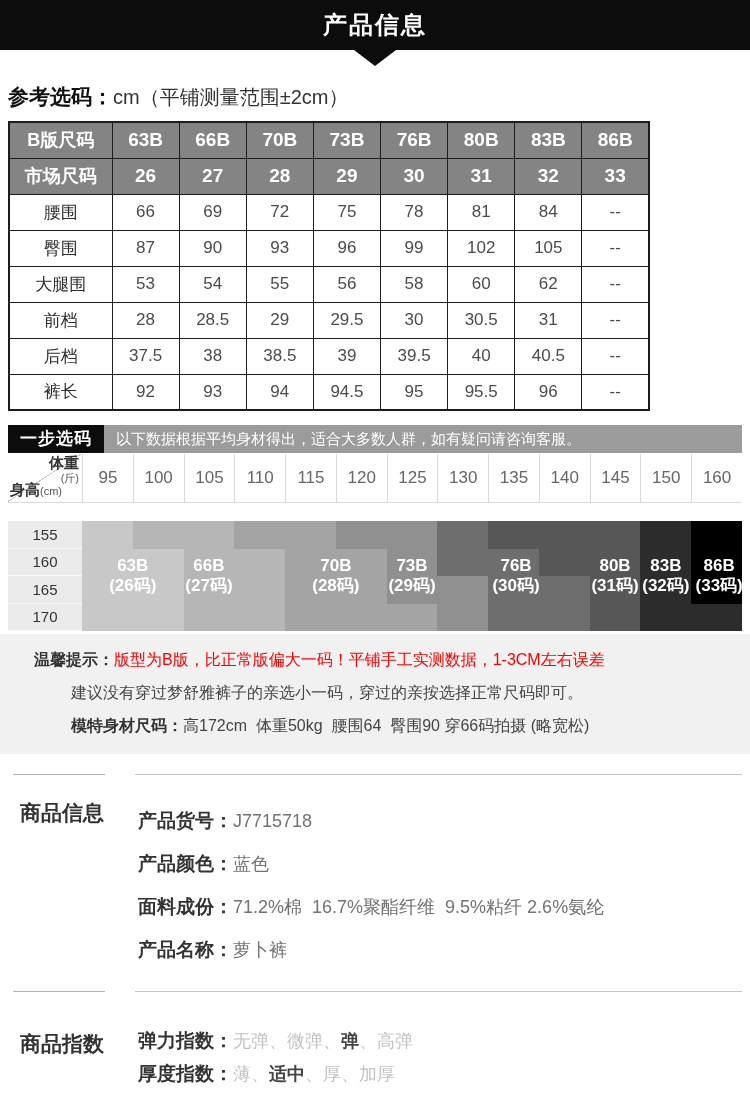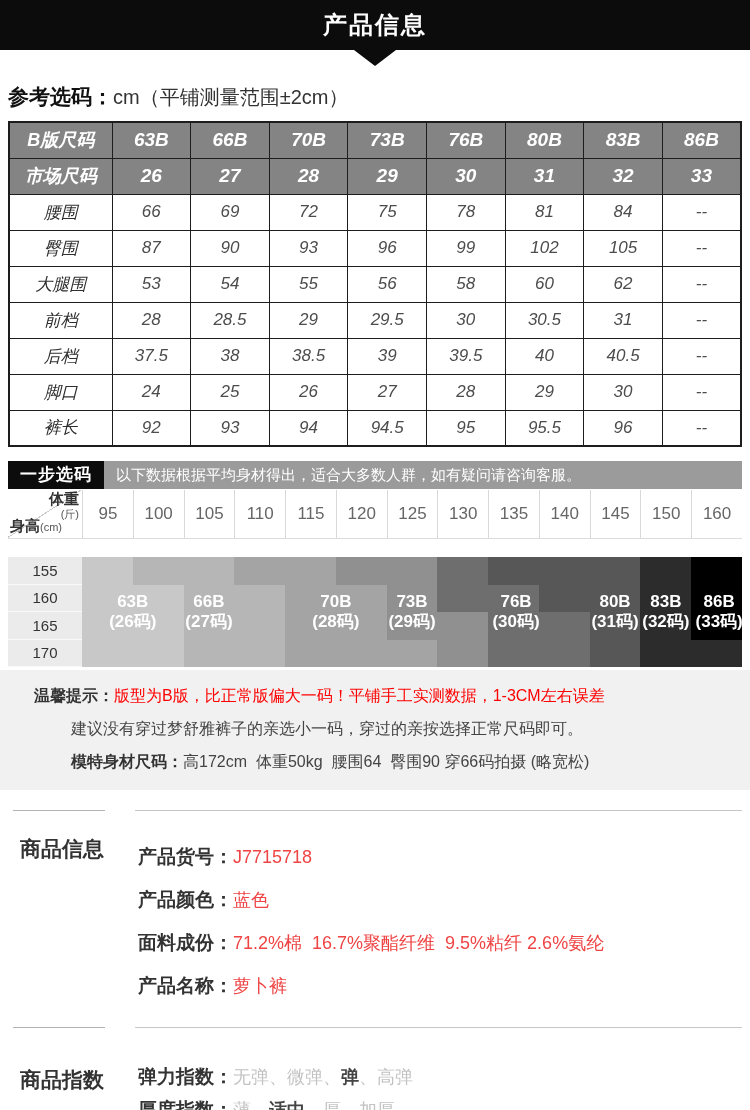--- a/index.html
+++ b/index.html
@@ -13,22 +13,22 @@
   .banner { height:50px; background:#0c0c0c; color:#fff; text-align:center;
             line-height:50px; font-size:24px; font-weight:bold; letter-spacing:2px; }
   .banner-pointer { width:0; height:0; margin:0 auto;
             border-left:21px solid transparent; border-right:21px solid transparent;
             border-top:16px solid #0c0c0c; }
   
   .ref-heading { margin:17px 0 10px 8px; font-size:20px; color:#222; }
   .ref-heading b { font-size:21px; color:#111; }
   .ref-heading span { color:#333;text-align:right; }
   
-  table.size-table { border-collapse:collapse; width:734px; margin:0 8px;
-            border:2px solid #1d1d1d; table-layout:fixed;font-style:italic; }
+  table.size-table { border-collapse:collapse; width:642px; margin:0 8px;
+            border:2px solid #1d1d1d; table-layout:fixed; }
   table.size-table col.lbl { width:103px; }
   table.size-table th, table.size-table td {
             border:1px solid #1d1d1d; text-align:center; padding:0; }
   table.size-table tr { height:36px; }
   table.size-table tr.hdr { background:#848484; color:#fff; }
   table.size-table tr.hdr th { font-size:19px; font-weight:bold; }
   table.size-table tr.hdr th.rowlbl { font-size:18px; }
   table.size-table td.rowlbl { font-size:17px; color:#2f2f2f; }
   table.size-table td { font-size:17px; color:#4c4c4c; }
   
@@ -72,21 +72,21 @@
   .divider .seg1 { width:92px; margin-left:5px; border-top:1px solid #b3b3b3; }
   .divider .dgap { width:30px; }
   .divider .seg2 { flex:1; border-top:1px solid #c6c6c6; }
   
   .section { display:flex; padding:24px 8px 0 20px; }
   .sec-label { width:118px; font-size:21px; font-weight:bold; color:#333;
             line-height:28px; }
   .sec-body { flex:1; }
   .pi-row { line-height:43px; height:43px; white-space:pre-wrap; }
   .pi-label { font-size:19px; font-weight:bold; color:#333; }
-  .pi-value { font-size:18px; color:#ef4444; }
+  .pi-value { font-size:18px; color:#737373; }
   .px-row { line-height:21px; height:33px; }
   .px-label { font-size:19px; font-weight:bold; color:#333; }
   .px-opt { font-size:18px; }
   .px-opt.on { color:#444; font-weight:bold; }
   .px-opt.off { color:#c2c2c2; }
   .px-sep { color:#c2c2c2; font-size:18px; }
 </style>
 </head>
 <body>
 
@@ -180,31 +180,20 @@
       </tr>
       <tr>
         <td class="rowlbl">后档</td>
         <td>37.5</td>
         <td>38</td>
         <td>38.5</td>
         <td>39</td>
         <td>39.5</td>
         <td>40</td>
         <td>40.5</td>
-        <td>--</td>
-      </tr>
-      <tr>
-        <td class="rowlbl">脚口</td>
-        <td>24</td>
-        <td>25</td>
-        <td>26</td>
-        <td>27</td>
-        <td>28</td>
-        <td>29</td>
-        <td>30</td>
         <td>--</td>
       </tr>
       <tr>
         <td class="rowlbl">裤长</td>
         <td>92</td>
         <td>93</td>
         <td>94</td>
         <td>94.5</td>
         <td>95</td>
         <td>95.5</td>

